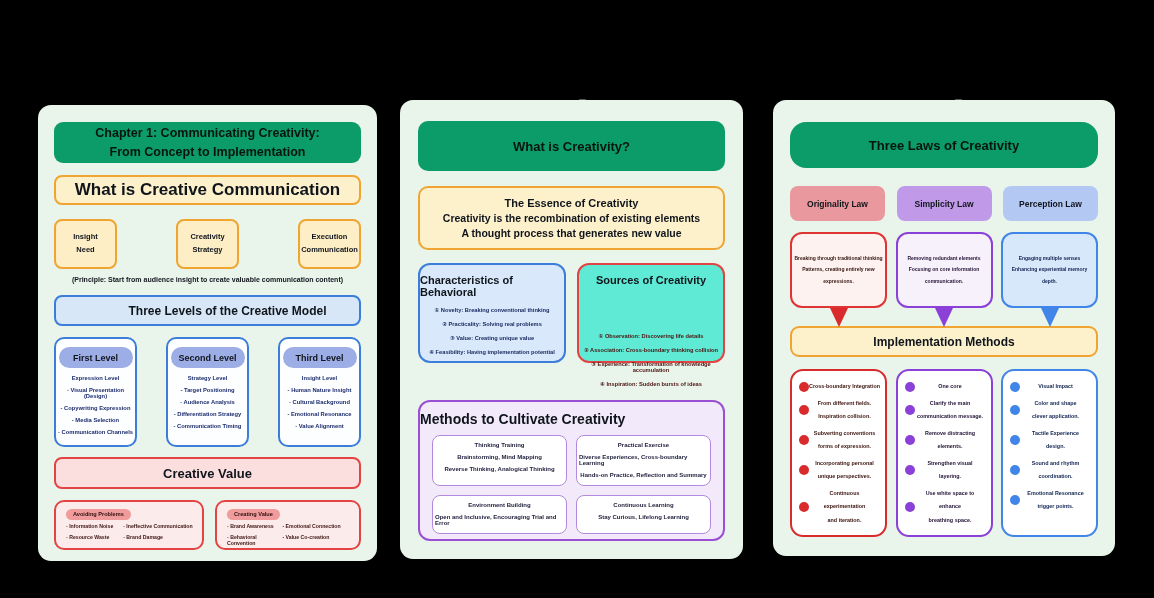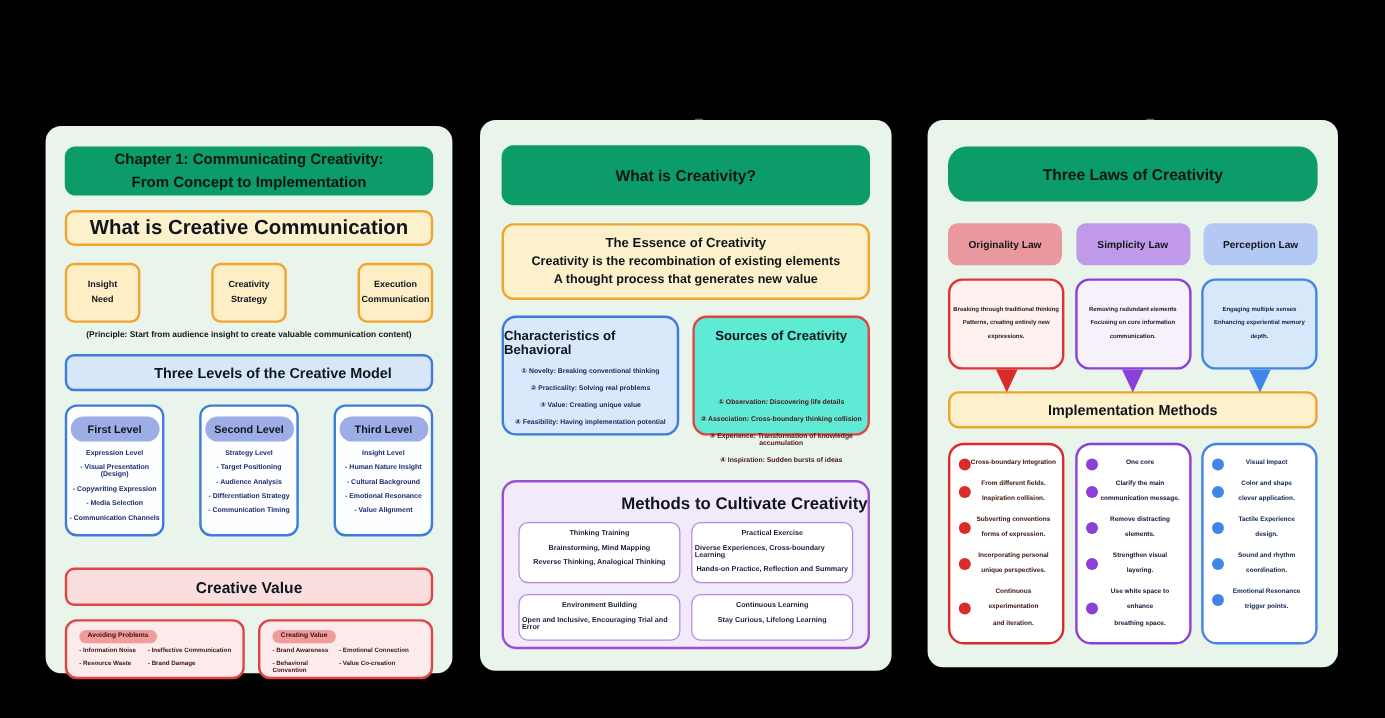--- a/index.html
+++ b/index.html
@@ -29,21 +29,21 @@
   .step { width:63px; height:50px; font-size:7.5px; line-height:1.7; background:#fdeec6; }
   .principle { margin-top:7px; font-size:7px; text-align:center; white-space:nowrap; }
 
   .bhead { margin-top:12px; height:31px; font-size:12px; background:#d8e7f8; border:2px solid #3c7dd9; border-radius:8px;padding-left:40px; }
   .levels { margin-top:11px;gap:29px; }
   .lvl-box { width:94px; height:110px; background:#fdfeff; border:2px solid #3c7dd9; border-radius:10px; }
   .lvl-pill { margin-top:8px; width:74px; height:21px; border-radius:11px; background:#9dade6; font-size:9px; }
   .lvl-items { margin-top:7px; display:flex; flex-direction:column; gap:6px; font-size:5.8px;
                color:#1c2c6e; text-align:center; white-space:nowrap; }
 
-  .rhead { margin-top:26px; height:32px; font-size:13px; background:#fbdfdf; border:2px solid #e24444; border-radius:8px; }
+  .rhead { margin-top:10px; height:32px; font-size:13px; background:#fbdfdf; border:2px solid #e24444; border-radius:8px; }
   .rowv { margin-top:11px; }
   .vbox { width:150px; height:50px; background:#fcebeb; border:2px solid #e24444; border-radius:10px; }
   .vbox.b2 { width:146px; }
   .vpill { display:inline-block; margin:6px 0 0 10px; padding:2.5px 7px; background:#f19c9c;
            border-radius:8px; font-size:5.6px; color:#2f0f0f; }
   .vitems { margin:3px 6px 0 10px; display:grid; grid-template-columns:44% 56%; row-gap:5px;
             font-size:5.2px; color:#3c1512; white-space:nowrap; }
 
   .essence { margin-top:15px; height:64px; border-width:2.5px; border-radius:10px; justify-content:center; gap:3px; }
   .ess-title { font-size:11px; }
@@ -52,21 +52,21 @@
   .feat { flex:1; height:100px; border-radius:12px; border:2.5px solid; }
   .feat.blue { background:#d9e8fa; border-color:#3c7dd9; }
   .feat.red  { background:#5eead4; border-color:#e24444;gap:38px; }
   .feat-title { margin-top:9px; font-size:11px; }
   .feat-items { margin-top:9px; display:flex; flex-direction:column; gap:8px; font-size:5.7px;
                 text-align:center; white-space:nowrap; }
   .feat.blue .feat-items { color:#15265e; }
   .feat.red  .feat-items { color:#4b1310; }
 
   .methods { margin-top:37px; height:141px; background:#f2e9fb; border:2.5px solid #9b50d3; border-radius:12px; }
-  .methods-title { margin-top:9px; text-align:right; font-size:14px; }
+  .methods-title { margin-top:9px; text-align:left; font-size:14px; }
   .mgrid { margin:8px 12px 0; display:grid; grid-template-columns:1fr 1fr; gap:9px; }
   .mbox { background:#fff; border:1.5px solid #b48ade; border-radius:8px; padding:6px 2px 7px;
           display:flex; flex-direction:column; align-items:center; gap:6px; font-size:6px;
           color:#1c1c3a; white-space:nowrap; }
 
   .laws { margin-top:18px; }
   .law { width:95px; height:35px; border-radius:8px; font-size:8.5px; }
   .law.pink   { background:#e9999e; }
   .law.purple { background:#c09ae8; }
   .law.blue   { background:#b4c8f4; }

